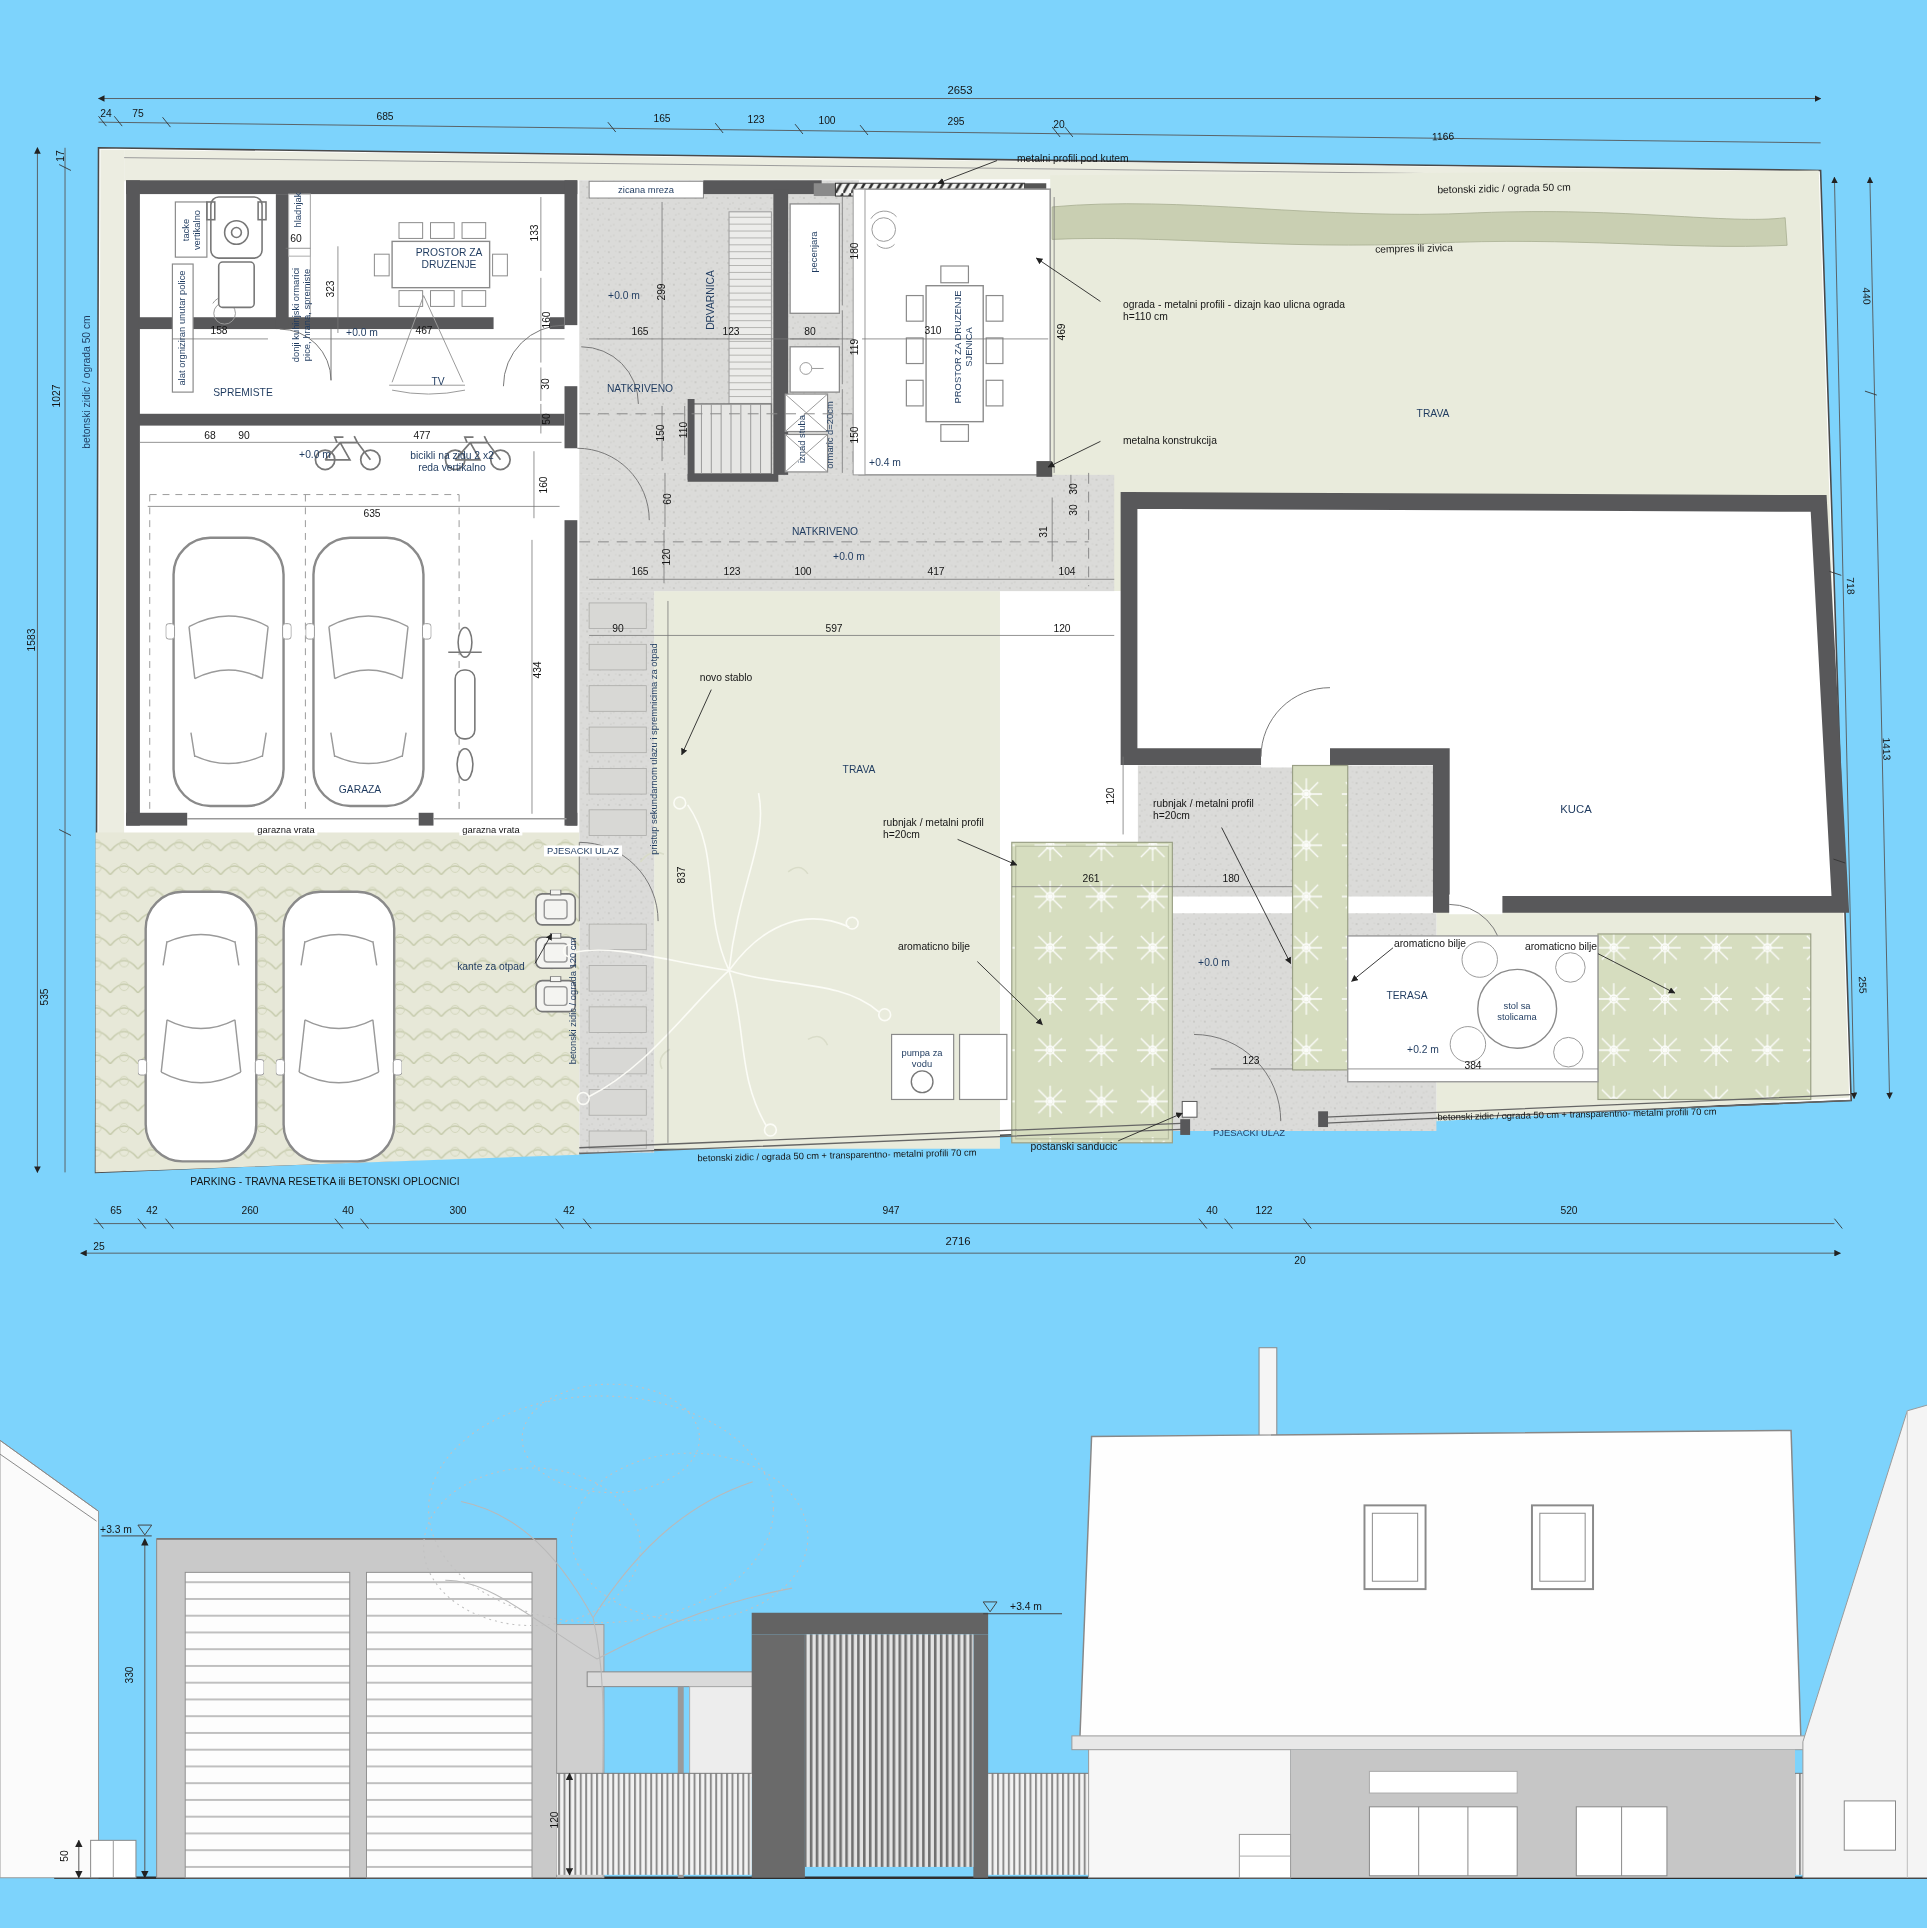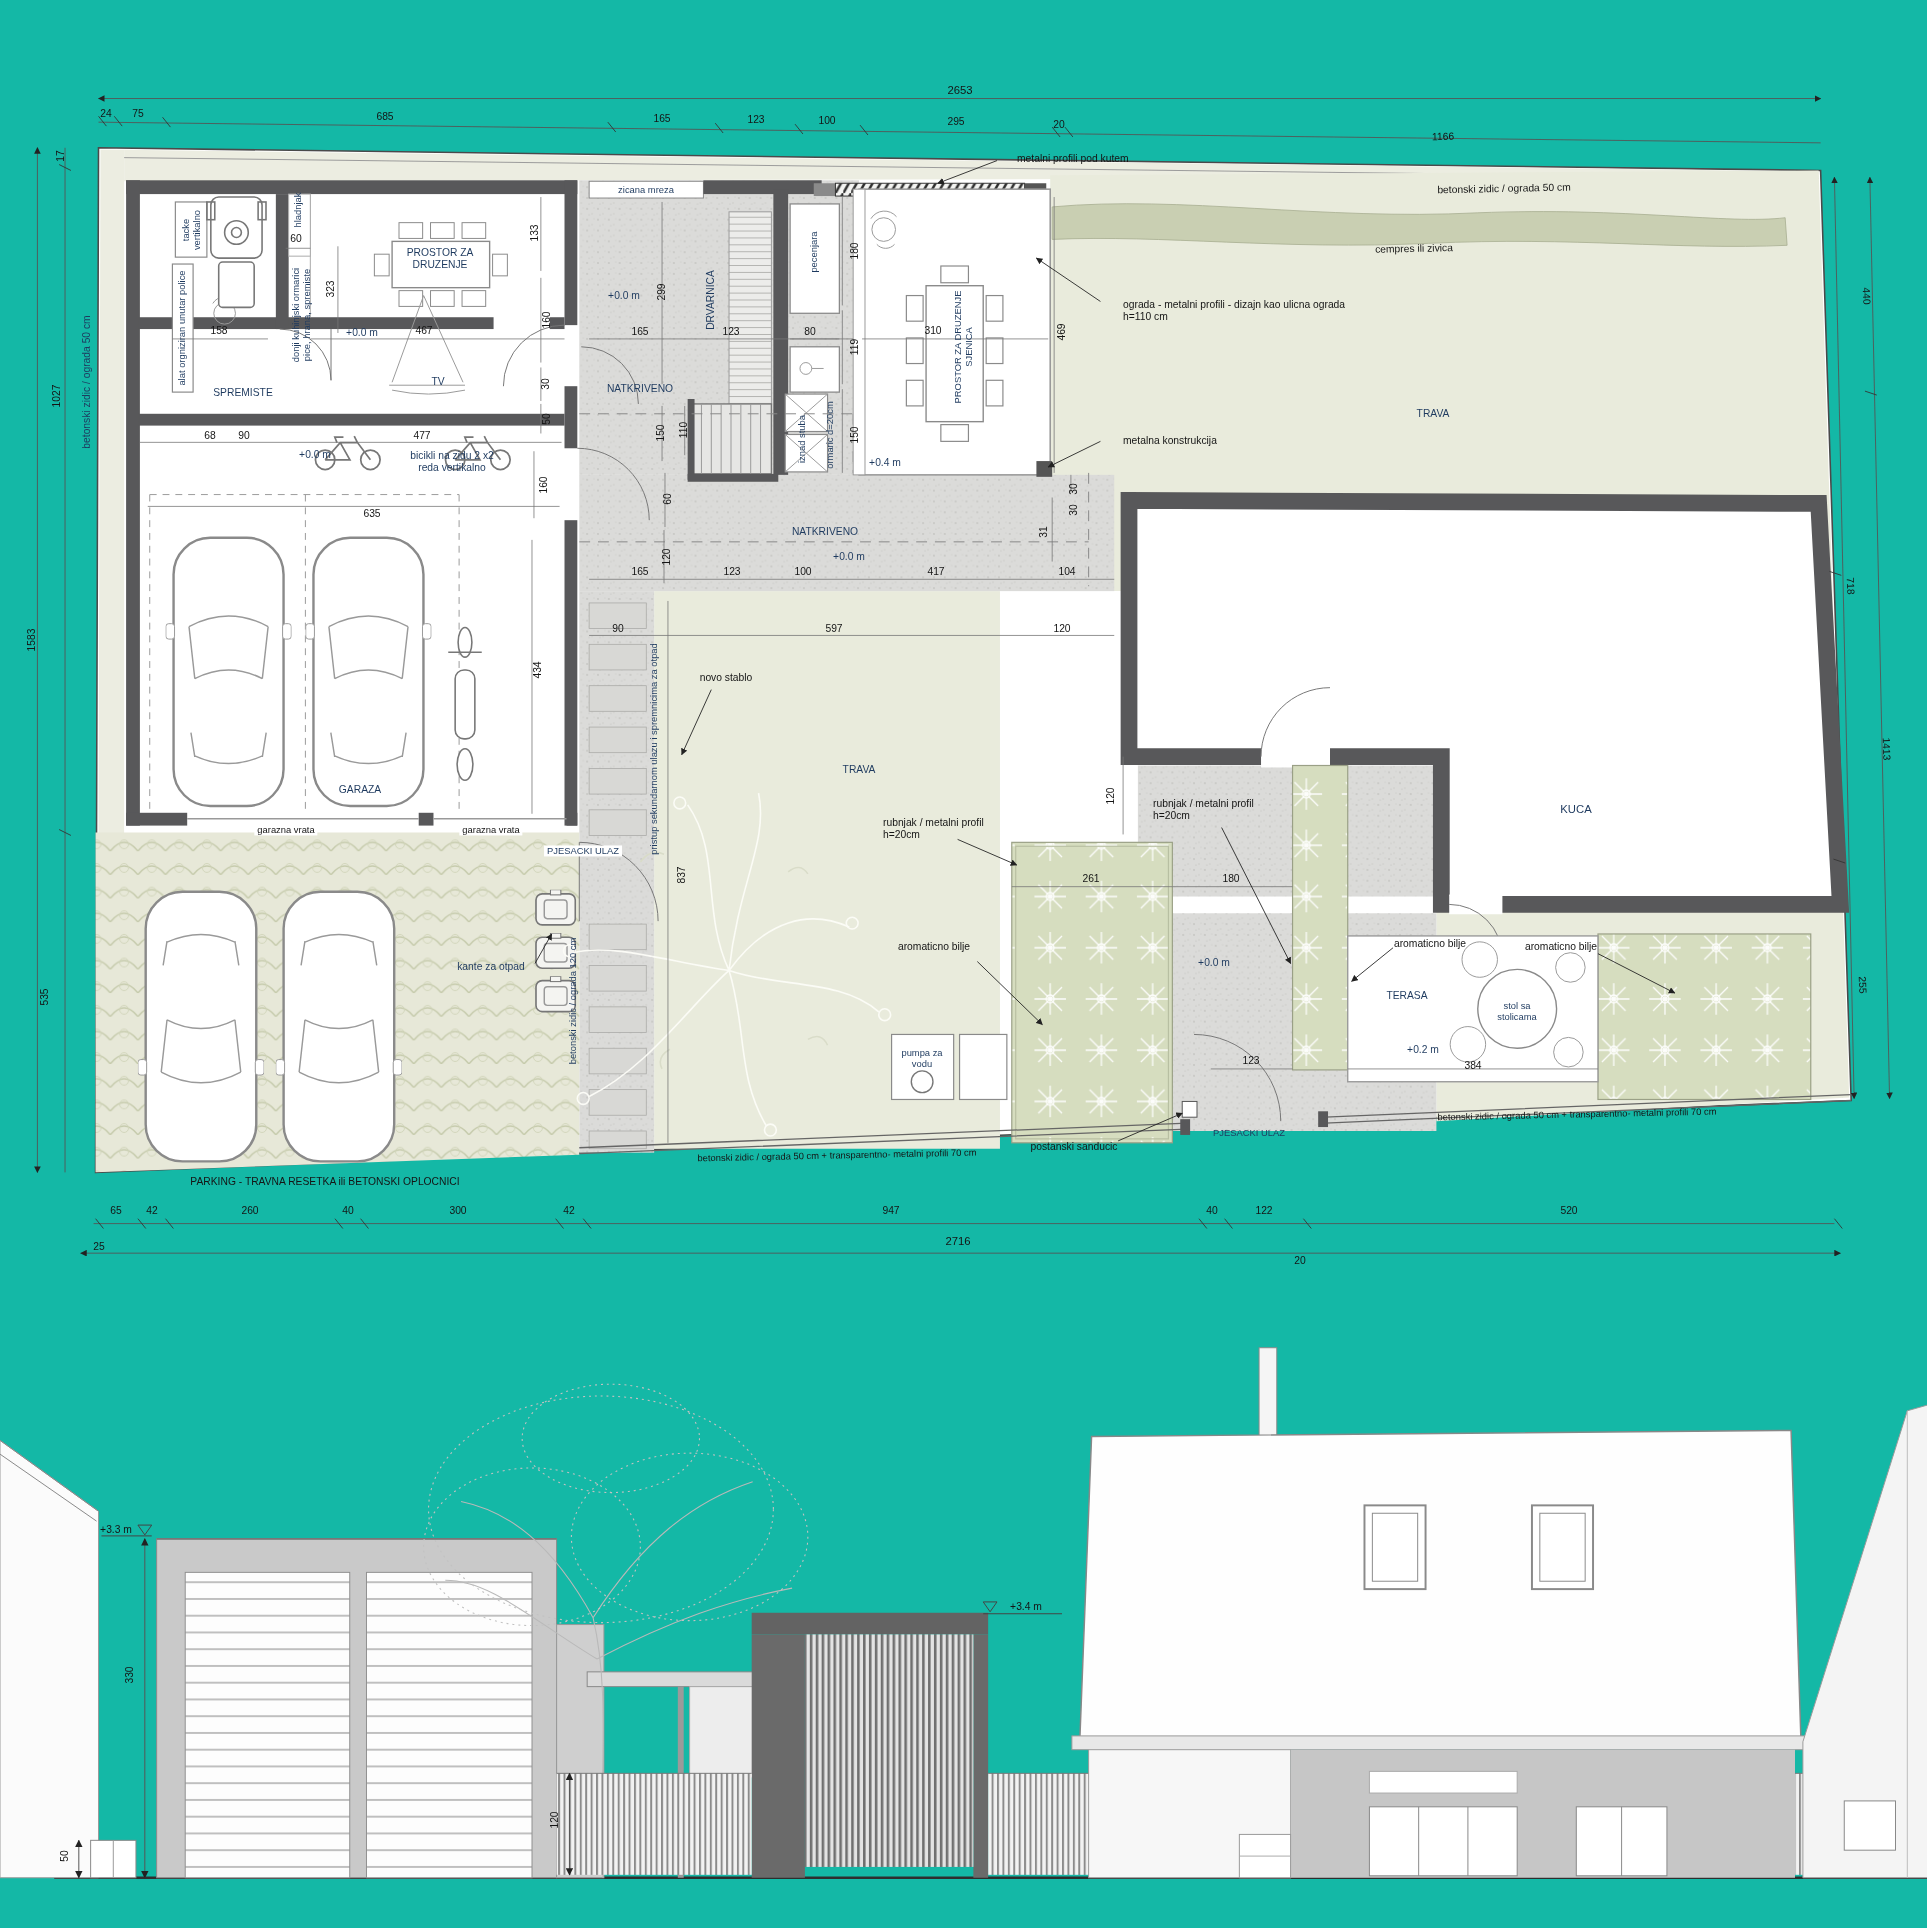--- a/index.html
+++ b/index.html
@@ -1,16 +1,16 @@
 <!DOCTYPE html>
 <html><head>
 <meta charset="utf-8">
 <style>
   html,body{margin:0;padding:0;background:#fff;}
-  #canvas{position:relative;width:1928px;height:1929px;background:#14b8a6;overflow:hidden;
+  #canvas{position:relative;width:1928px;height:1929px;background:#7dd3fc;overflow:hidden;
           font-family:"Liberation Sans",sans-serif;}
   #draw{position:absolute;left:0;top:0;}
   .t{position:absolute;transform:translate(-50%,-50%);font-size:10.3px;color:#151515;
      white-space:pre-line;text-align:center;line-height:1.18;pointer-events:none;}
   .nav{color:#1e3a5f;}
   .v{transform:translate(-50%,-50%) rotate(-90deg);}
   .tl{transform:translate(0,-50%);text-align:left;padding-left:20px;}
   .wb{background:#fff;padding:0 3px;}
   .sm{font-size:9.4px;}
   .big{font-size:11.3px;}
@@ -465,21 +465,21 @@
 
 <span class="t v nav sm" style="left:191px;top:230px">tacke
 vertikalno</span>
 <span class="t v nav sm" style="left:182px;top:328px">alat orgniziran unutar police</span>
 <span class="t" style="left:219px;top:331px">158</span>
 <span class="t v nav sm" style="left:298px;top:210px">hladnjak</span>
 <span class="t v nav sm" style="left:301px;top:315px">donji kuhinjski ormarici
 pice, hrana, spremiste</span>
 <span class="t" style="left:296px;top:239px">60</span>
 <span class="t v" style="left:331px;top:289px">323</span>
-<span class="t nav" style="left:440px;top:259px">PROSTOR ZA
+<span class="t nav" style="left:449px;top:259px">PROSTOR ZA
 DRUZENJE</span>
 <span class="t nav" style="left:362px;top:333px">+0.0 m</span>
 <span class="t" style="left:424px;top:331px">467</span>
 <span class="t v" style="left:535px;top:233px">133</span>
 <span class="t v" style="left:547px;top:320px">160</span>
 <span class="t v" style="left:546px;top:384px">30</span>
 <span class="t v" style="left:547px;top:419px">50</span>
 <span class="t nav wb" style="left:243px;top:393px">SPREMISTE</span>
 <span class="t nav" style="left:438px;top:382px">TV</span>
 <span class="t" style="left:210px;top:436px">68</span>

